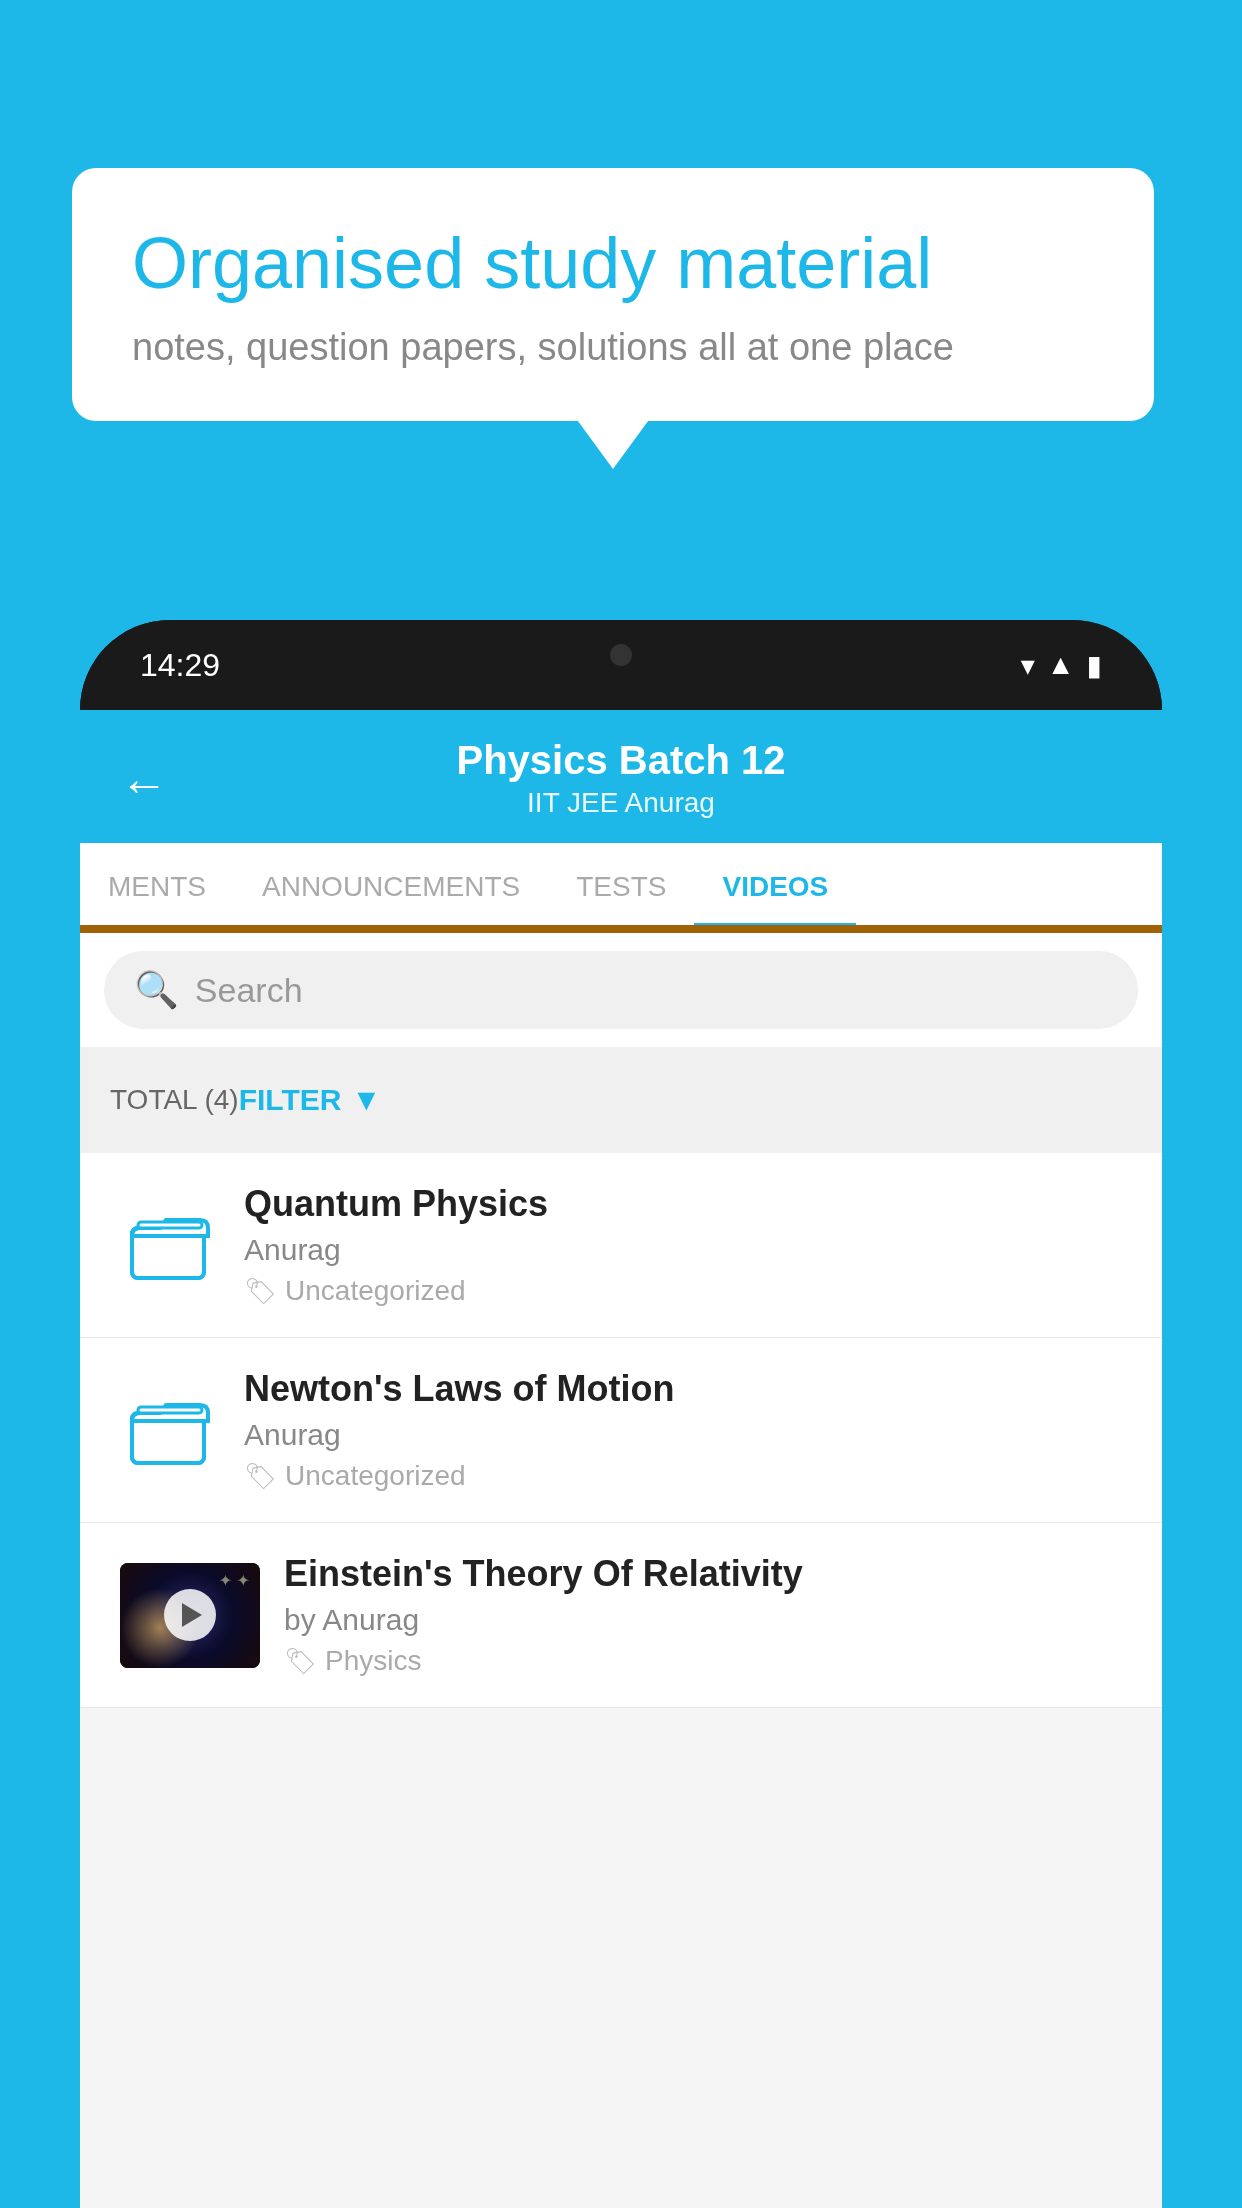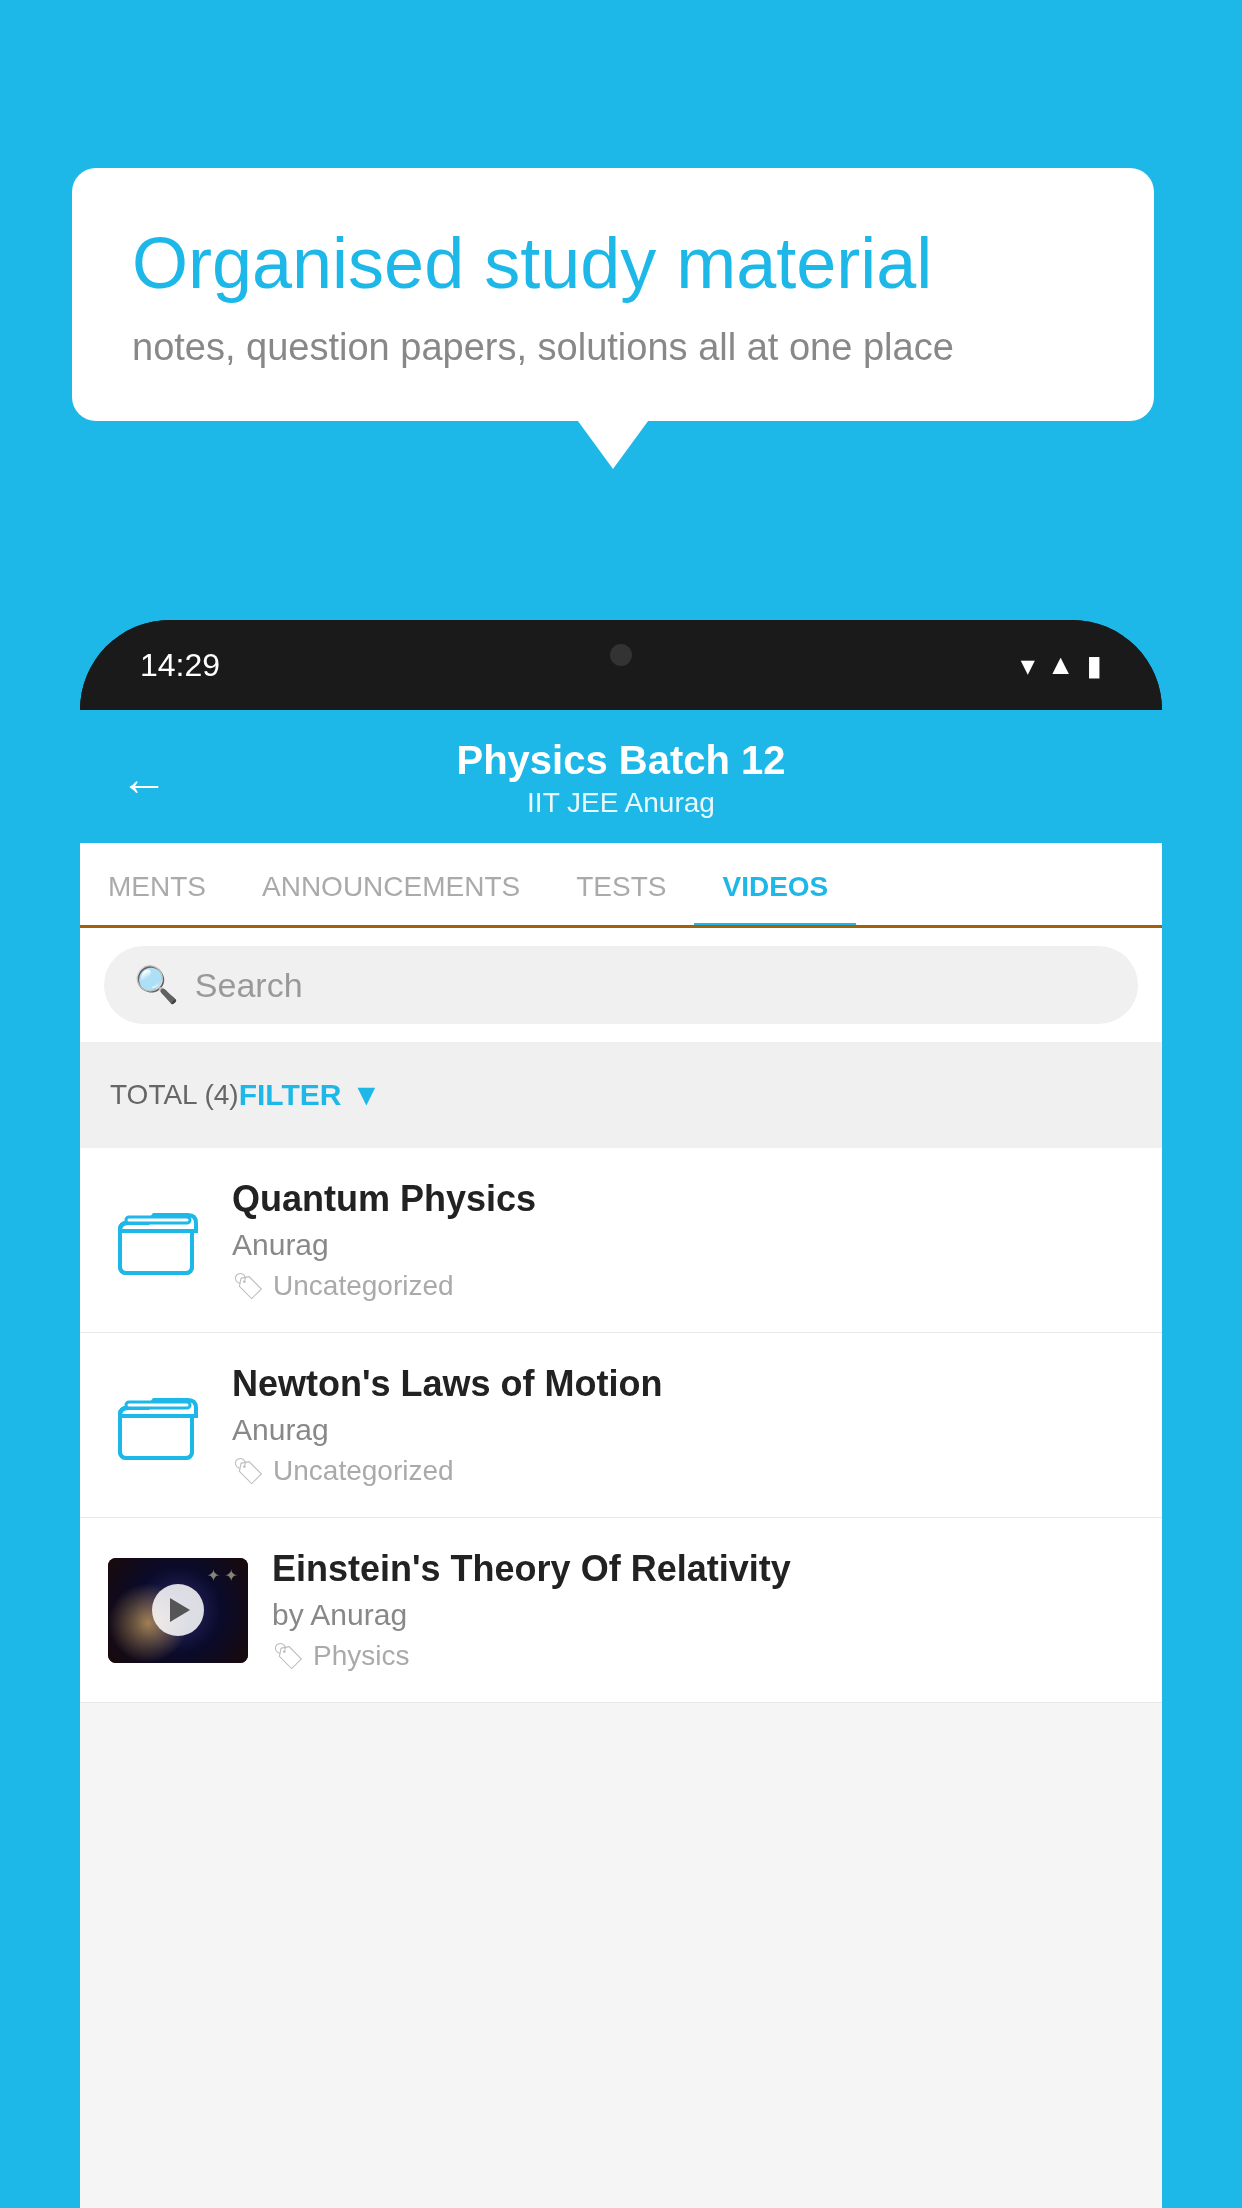--- a/index.html
+++ b/index.html
@@ -148,21 +148,21 @@
     .app-header-subtitle {
       color: rgba(255,255,255,0.9);
       font-size: 28px;
       margin-top: 4px;
     }
 
     
     .tabs-bar {
       background: white;
       display: flex;
-      border-bottom: 3px solid #a16207;
+      border-bottom: 8px solid #a16207;
       overflow-x: auto;
     }
 
     .tab-item {
       padding: 28px 28px 22px;
       font-size: 28px;
       font-weight: 500;
       color: #aaa;
       white-space: nowrap;
       position: relative;
@@ -239,21 +239,21 @@
     }
 
     
     .video-list {
       background: white;
     }
 
     .video-item {
       display: flex;
       align-items: center;
-      padding: 30px 28px;
+      padding: 30px 40px;
       border-bottom: 1px solid #e8e8e8;
       gap: 24px;
     }
 
     .video-thumbnail {
       width: 140px;
       height: 105px;
       flex-shrink: 0;
       background: #1a1a1a;
       border-radius: 8px;

